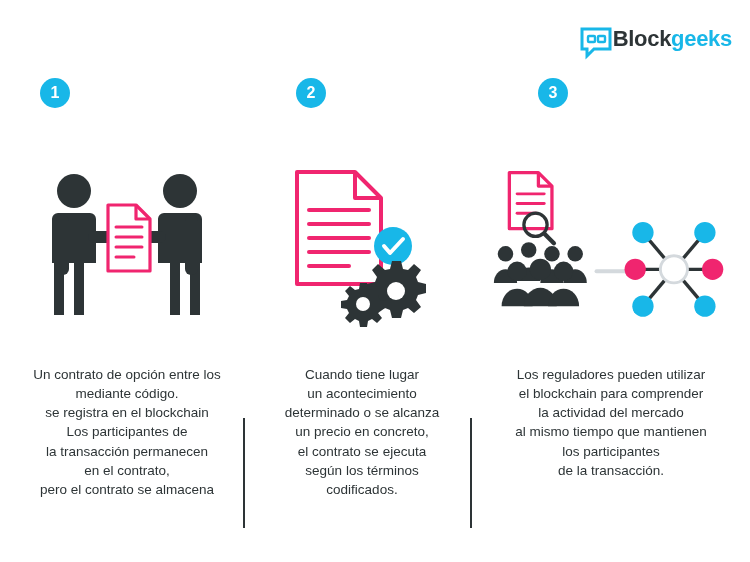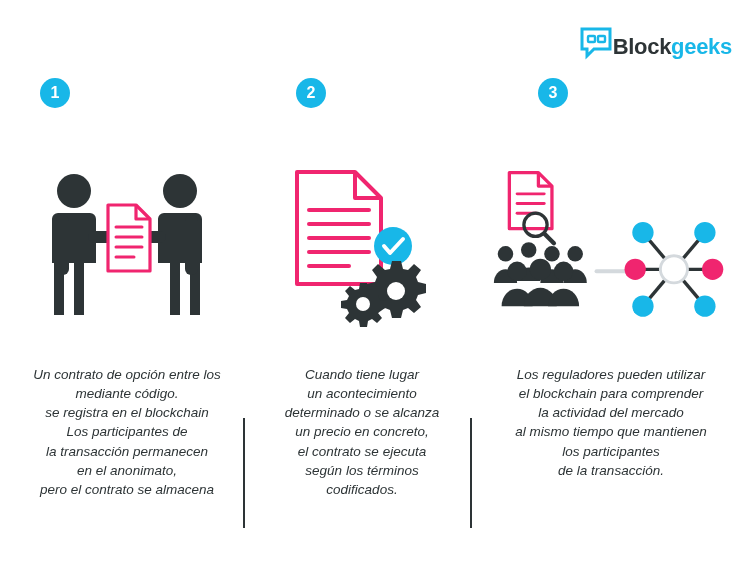--- a/index.html
+++ b/index.html
@@ -14,21 +14,21 @@
     overflow: hidden;
     position: relative;
   }
 
   
   .logo {
     position: absolute;
     top: 26px;
     right: 18px;
     display: flex;
-    align-items: flex-end;
+    align-items: flex-start;
   }
   .logo-mark {
     width: 34px;
     height: 34px;
     position: relative;
   }
   .logo-text {
     font-size: 22px;
     font-weight: bold;
     letter-spacing: -0.3px;
@@ -89,21 +89,21 @@
   }
 
   
   .caption {
     text-align: center;
     font-size: 13.5px;
     line-height: 1.42;
     color: #2d3436;
     margin-top: 8px;
   }
-  .caption div { white-space: nowrap; font-style: italic; }
+  .caption div { white-space: nowrap; }
 </style>
 </head>
 <body>
 
 <div class="logo">
   <span class="logo-mark">
     <svg width="34" height="34" viewBox="0 0 34 34">
       <path d="M3 3 h28 v20 h-16 l-7 7 v-7 h-5 z" fill="none" stroke="#18b7e8" stroke-width="3"></path>
       <rect x="9" y="10" width="7" height="6" rx="1" fill="none" stroke="#18b7e8" stroke-width="2.4"></rect>
       <rect x="19" y="10" width="7" height="6" rx="1" fill="none" stroke="#18b7e8" stroke-width="2.4"></rect>
@@ -147,21 +147,21 @@
         </g>
       </svg>
     </div>
 
     <div class="caption">
       <div>Un contrato de opción entre los</div>
       <div>mediante código.</div>
       <div>se registra en el blockchain</div>
       <div>Los participantes de</div>
       <div>la transacción permanecen</div>
-      <div>en el anonimato,</div>
+      <div>en el contrato,</div>
       <div>pero el contrato se almacena</div>
     </div>
   </div>
 
   <div class="col col-2">
     <div class="badge">2</div>
 
     <div class="illo">
       <svg width="170" height="175" viewBox="0 0 170 175">
 

